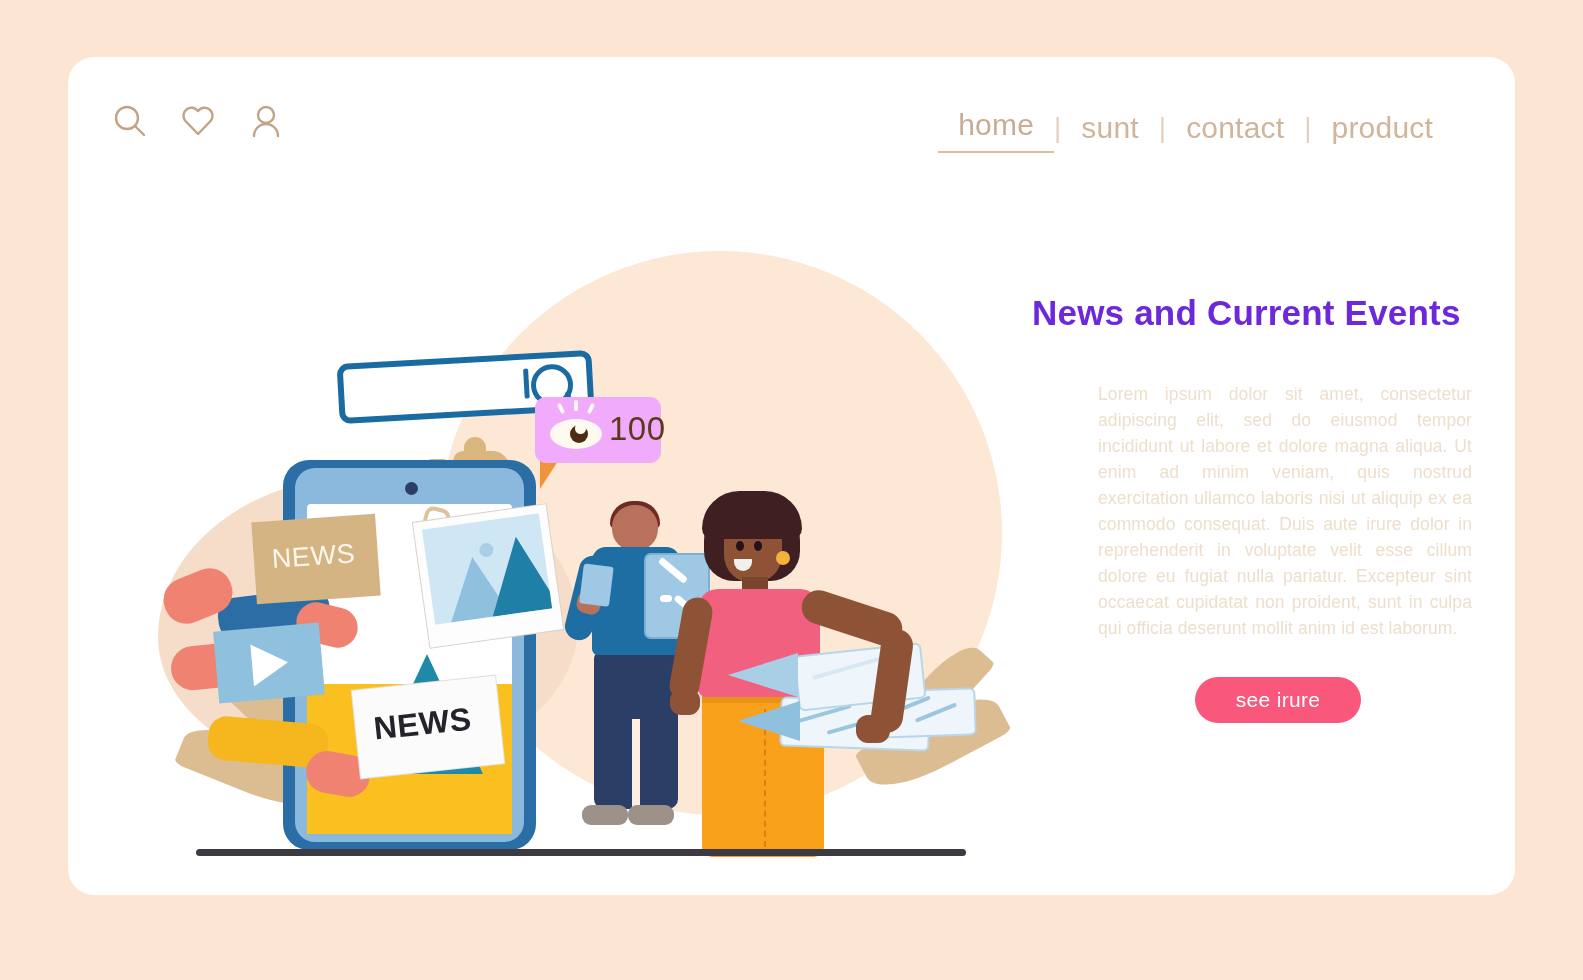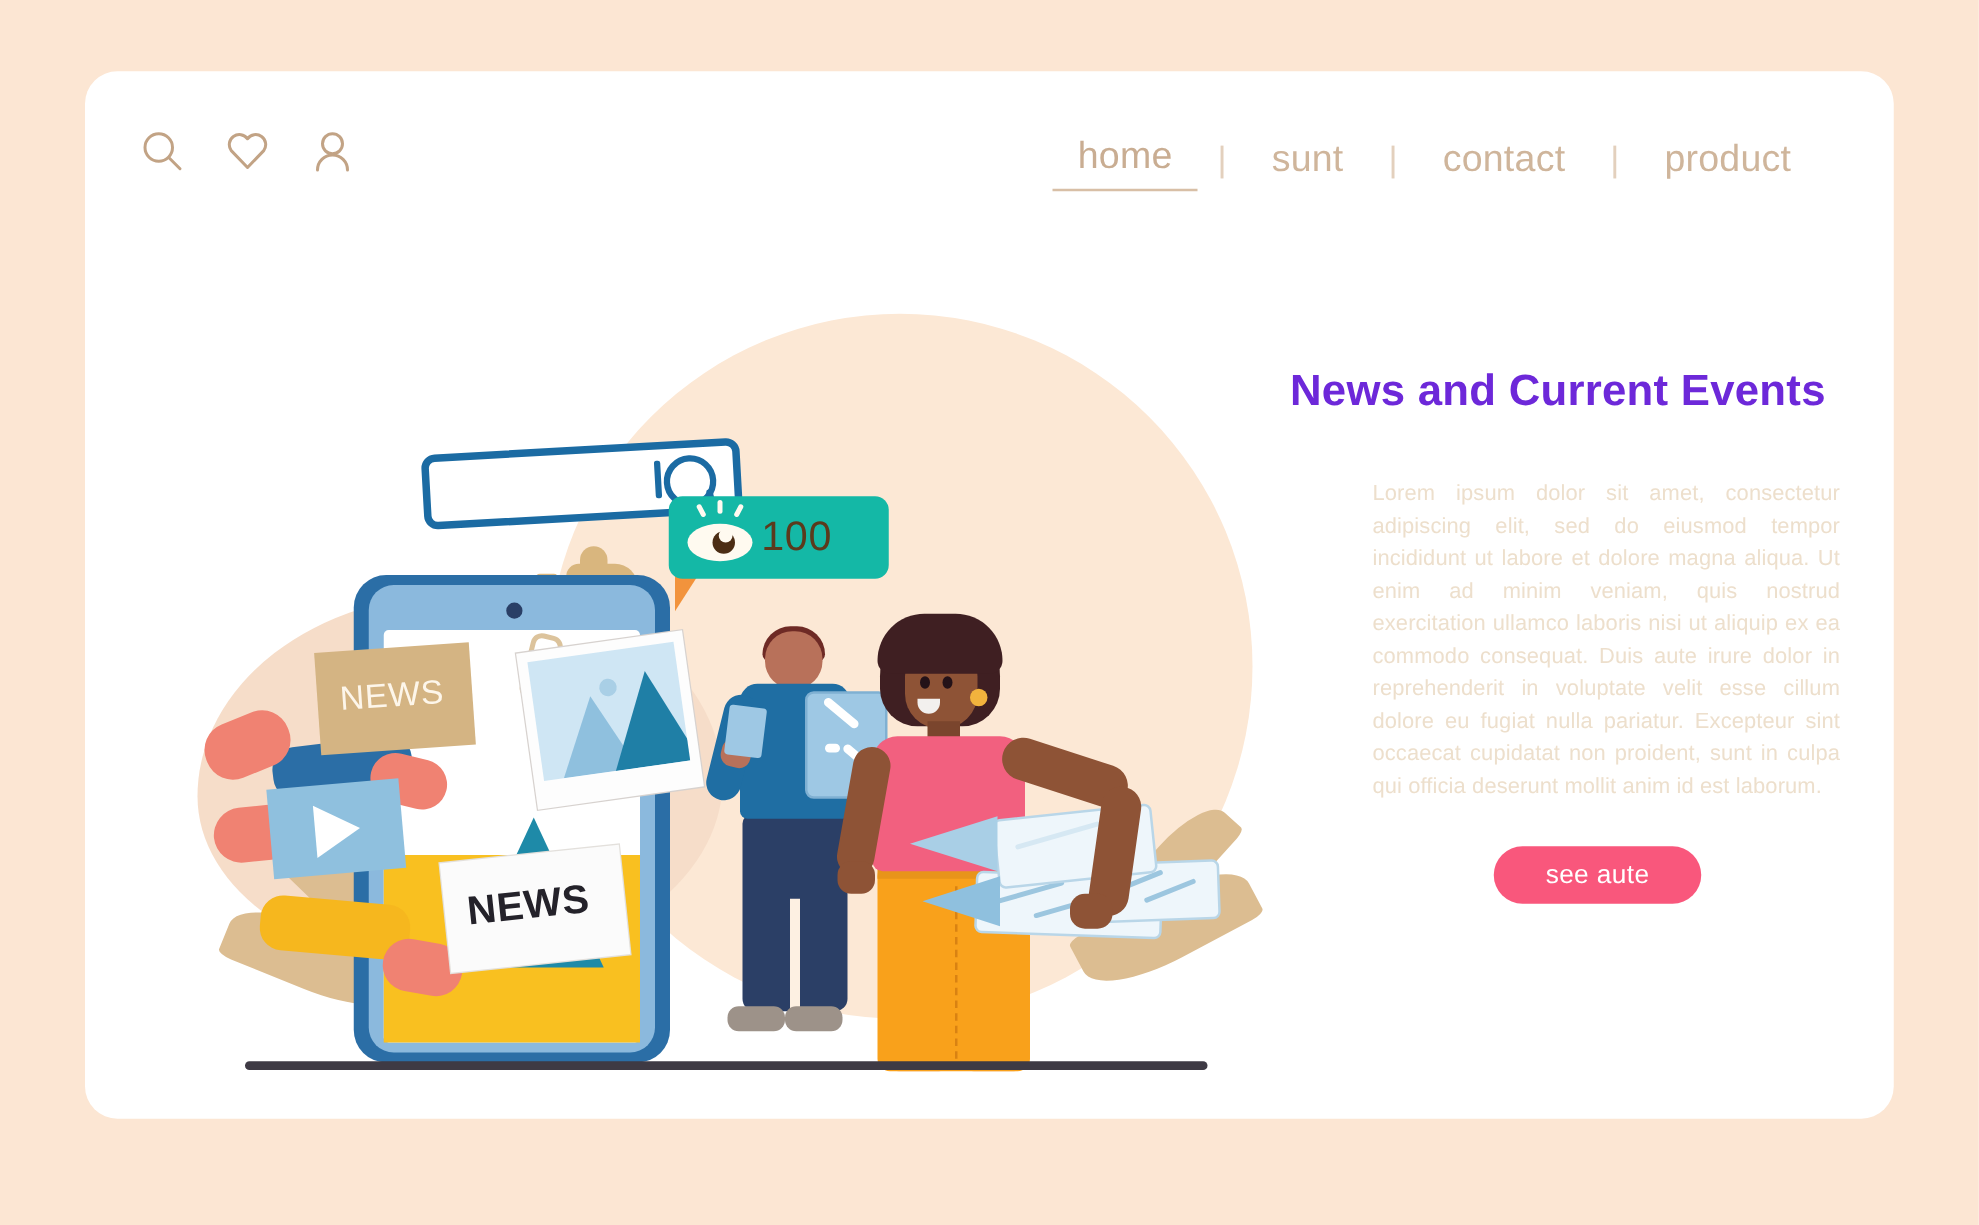--- a/index.html
+++ b/index.html
@@ -24,21 +24,21 @@
     position:absolute;left:0;top:0;width:100%;height:150px;
   }
   .iconbar{
     position:absolute;left:44px;top:46px;
     display:flex;gap:32px;align-items:center;
   }
   .iconbar .ic{width:36px;height:36px;display:block;}
 
   .nav{
     position:absolute;right:62px;top:46px;
-    display:flex;align-items:center;gap:16px;text-align:center;
+    display:flex;align-items:center;gap:0px;text-align:center;
   }
   .nav a{
     font-size:30px;color:#cfb59b;text-decoration:none;
     padding:0 20px;letter-spacing:.2px;line-height:44px;
     white-space:nowrap;
   }
   .nav a.active{color:#c9ad92;border-bottom:2px solid #d8bfa6;padding-bottom:4px;}
   .nav .sep{color:#e3d0bd;font-size:28px;line-height:40px;}
 
   
@@ -112,22 +112,22 @@
   .screen-teal{position:absolute;left:64px;top:150px;width:0;height:0;border-left:56px solid transparent;border-right:56px solid transparent;border-bottom:120px solid #1e8aa8;}
 
   
   .thumb{position:absolute;left:360px;top:262px;width:82px;height:68px;}
   .thumb-pad{position:absolute;left:0;top:22px;width:19px;height:46px;background:#d9b67e;border-radius:4px;}
   .thumb-body{position:absolute;left:25px;top:14px;width:57px;height:54px;background:#d9b67e;border-radius:10px 18px 10px 10px;}
   .thumb-up{position:absolute;left:36px;top:0px;width:22px;height:26px;background:#d9b67e;border-radius:11px 11px 0 0;}
 
   
   .badge{
-    position:absolute;left:467px;top:222px;width:176px;height:66px;
-    background:#14b8a6;border-radius:11px;
+    position:absolute;left:467px;top:222px;width:126px;height:66px;
+    background:#f0abfc;border-radius:11px;
   }
   .badge-tail{
     position:absolute;left:472px;top:286px;width:0;height:0;
     border-left:18px solid #f2933c;border-bottom:28px solid transparent;
   }
   .badge-num{
     position:absolute;left:74px;top:13px;font-size:33px;color:#5b3a1c;
     letter-spacing:.5px;
   }
   .eye{position:absolute;left:15px;top:22px;width:52px;height:30px;background:#fffaf0;border-radius:50%;}
@@ -406,17 +406,17 @@
         <span class="w-armR2"></span>
         <span class="w-handR"></span>
       </div>
 
       <div class="ground"></div>
     </div>
 
     <div class="rightcol">
       <h1 class="headline">News and Current Events</h1>
       <p class="para">Lorem ipsum dolor sit amet, consectetur adipiscing elit, sed do eiusmod tempor incididunt ut labore et dolore magna aliqua. Ut enim ad minim veniam, quis nostrud exercitation ullamco laboris nisi ut aliquip ex ea commodo consequat. Duis aute irure dolor in reprehenderit in voluptate velit esse cillum dolore eu fugiat nulla pariatur. Excepteur sint occaecat cupidatat non proident, sunt in culpa qui officia deserunt mollit anim id est laborum.</p>
-      <button class="cta">see aute</button>
+      <button class="cta">see irure</button>
     </div>
 
   </div>
 </div>
 
 </body></html>

